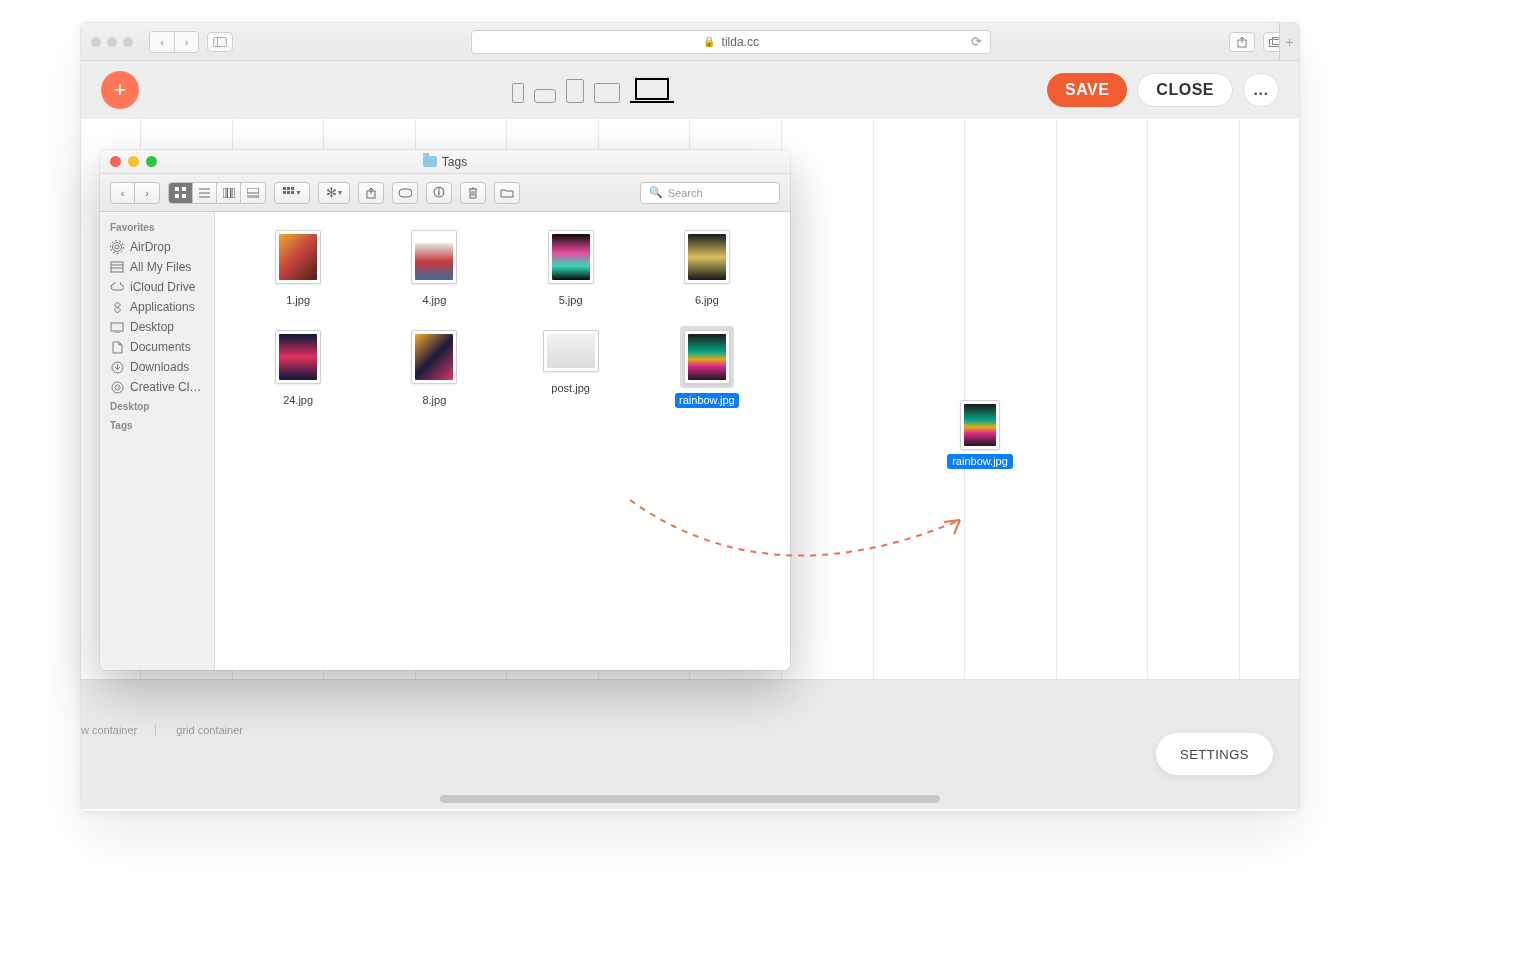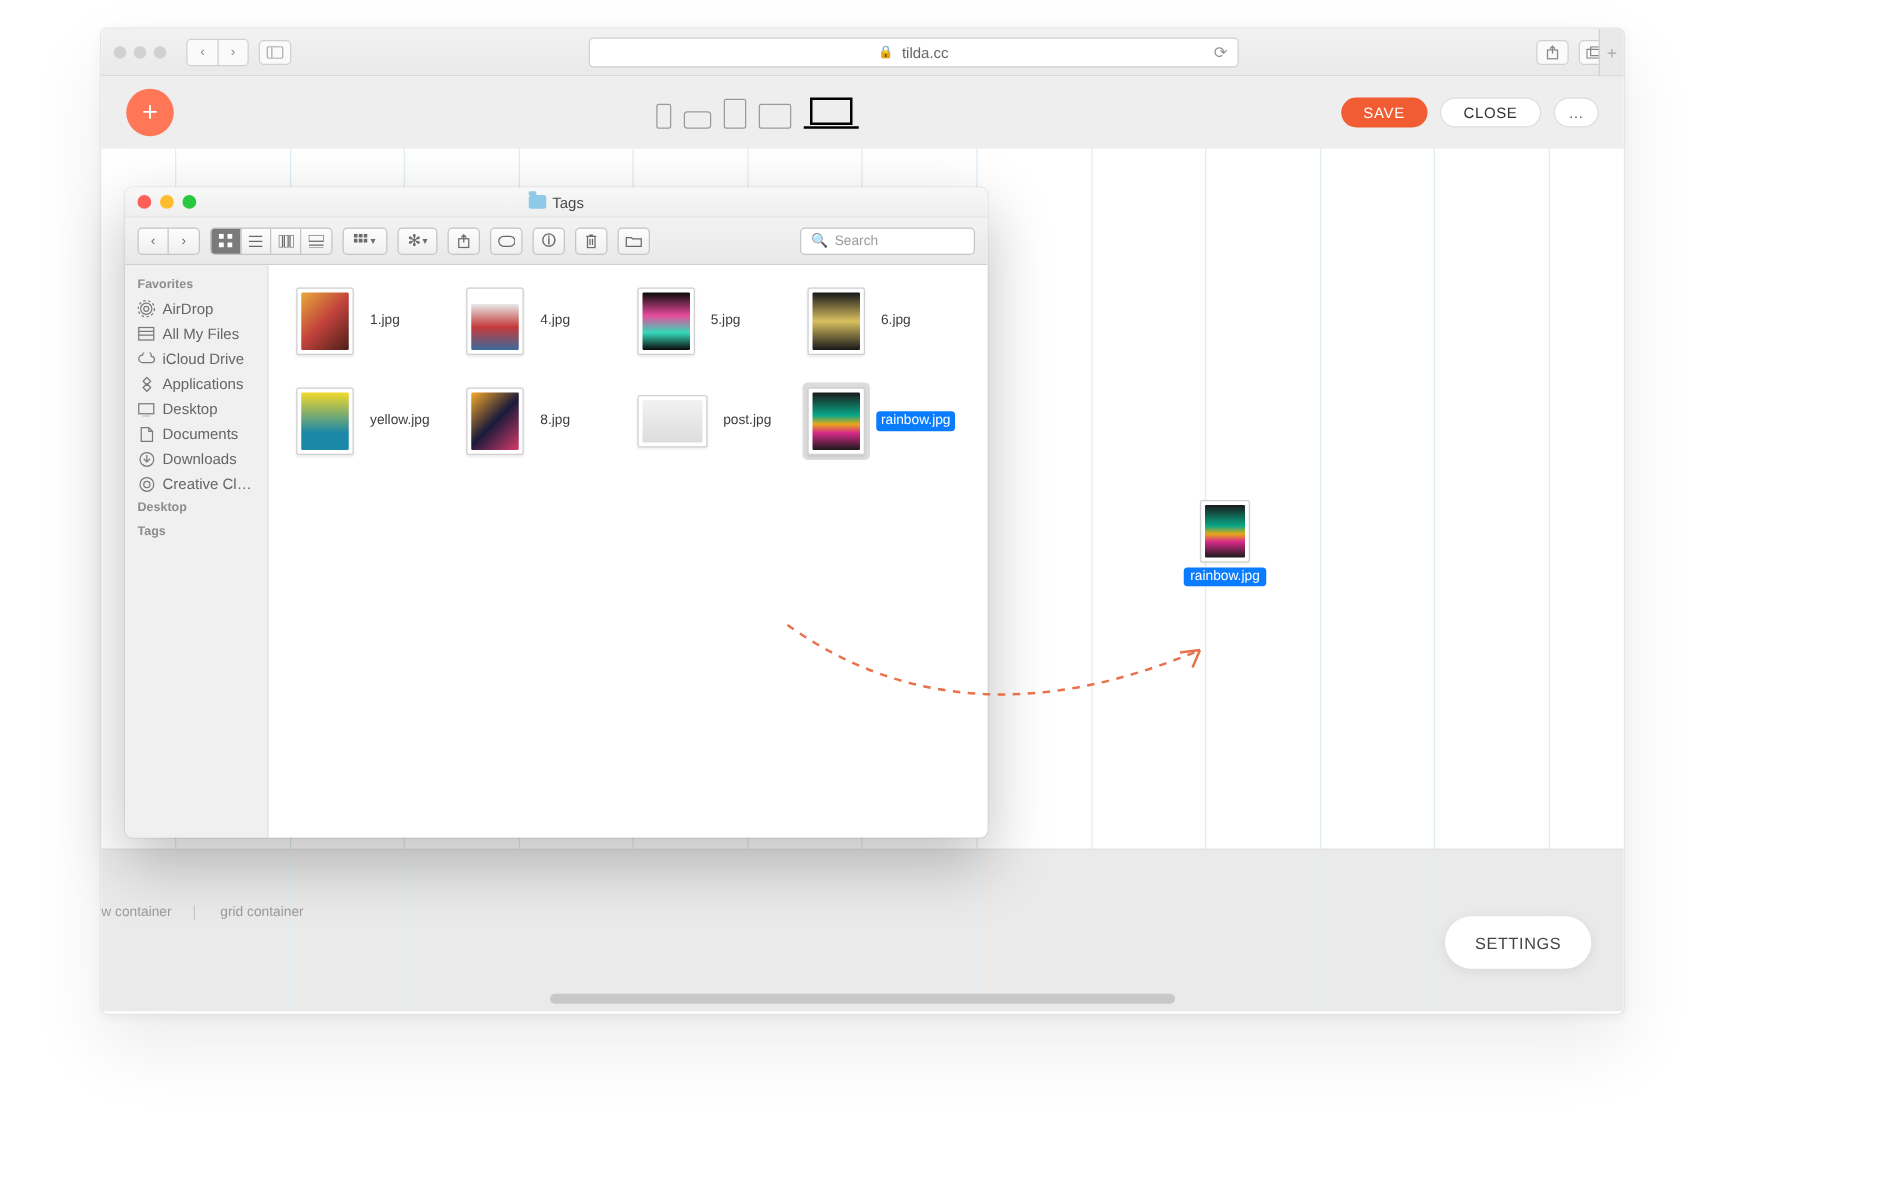--- a/index.html
+++ b/index.html
@@ -59,21 +59,21 @@
   .viewport-icons{margin:0 auto;display:flex;gap:10px;align-items:flex-end;}
   .vp{border:1.5px solid #9a9a9a;border-radius:2px;}
   .vp1{width:12px;height:20px;}
   .vp2{width:22px;height:14px;border-radius:3px;}
   .vp3{width:18px;height:24px;}
   .vp4{width:26px;height:20px;}
   .vp5wrap{display:flex;flex-direction:column;align-items:center;}
   .vp5{width:34px;height:22px;border:2px solid #000;background:transparent;}
   .vp5base{width:44px;height:2px;background:#000;margin-top:1px;}
   .app-right-btns{display:flex;gap:10px;}
-  .pill{height:24px;padding:0 18px;border-radius:20px;display:flex;align-items:center;font-size:12px;letter-spacing:.5px;}
+  .pill{height:34px;padding:0 18px;border-radius:20px;display:flex;align-items:center;font-size:16px;letter-spacing:.5px;font-weight:bold;}
   .save-btn{background:#f15c32;color:#fff;}
   .close-btn{background:#fff;color:#333;border:1px solid #ddd;}
   .more-btn{background:#fff;border:1px solid #ddd;width:36px;padding:0;justify-content:center;color:#555;}
 
   .canvas-area{
     position:relative;height:560px;background:#fff;
   }
   .columns-overlay{position:absolute;inset:0;display:flex;justify-content:center;}
   .cols{position:relative;width:1100px;height:100%;display:flex;}
   .col-line{width:1px;background:#e0edf5;height:100%;}
@@ -133,21 +133,21 @@
   .finder-sidebar{width:115px;background:#f1f0f1;border-right:1px solid #dedede;font-size:12px;color:#656565;padding-top:6px;}
   .fs-head{font-size:10px;color:#8c8c8c;padding:4px 10px;font-weight:600;text-transform:none;}
   .fs-item{padding:3px 10px;display:flex;align-items:center;gap:6px;white-space:nowrap;overflow:hidden;text-overflow:ellipsis;}
   .fs-icon{width:14px;height:14px;display:flex;align-items:center;justify-content:center;color:#8a8a8a;}
 
   .finder-files{
     flex:1;background:#fff;padding:14px 18px;
     display:grid;grid-template-columns:repeat(4,1fr);gap:18px 6px;
     align-content:start;
   }
-  .file-item{display:flex;flex-direction:row;align-items:center;gap:5px;}
+  .file-item{display:flex;flex-direction:column;align-items:center;gap:5px;}
   .thumb{width:46px;height:54px;background:#fff;border:1px solid #d0d0d0;border-radius:2px;padding:3px;position:relative;box-shadow:0 1px 2px rgba(0,0,0,.08);}
   .thumb-inner{width:100%;height:100%;border-radius:1px;}
   .file-item.selected .thumb-wrap{background:#dcdcdc;padding:4px;border-radius:4px;}
   .thumb-wrap{padding:4px;}
   .file-label{font-size:11px;color:#3c3c3c;text-align:center;max-width:100px;line-height:1.2;padding:1px 4px;border-radius:3px;}
   .file-item.selected .file-label{background:#0a7cff;color:#fff;}
 
   
   .dragged{
     position:absolute;left:950px;top:400px;width:60px;
@@ -505,24 +505,24 @@
           <div class="thumb-wrap">
             <div class="thumb">
               <div class="thumb-inner p6"></div>
             </div>
           </div>
           <div class="file-label">6.jpg</div>
         </div>
         <div class="file-item">
           <div class="thumb-wrap">
             <div class="thumb">
-              <div class="thumb-inner p8"></div>
-            </div>
-          </div>
-          <div class="file-label">yellow.jpg</div>
+              <div class="thumb-inner p7"></div>
+            </div>
+          </div>
+          <div class="file-label">24.jpg</div>
         </div>
         <div class="file-item">
           <div class="thumb-wrap">
             <div class="thumb">
               <div class="thumb-inner p9"></div>
             </div>
           </div>
           <div class="file-label">8.jpg</div>
         </div>
         <div class="file-item">

